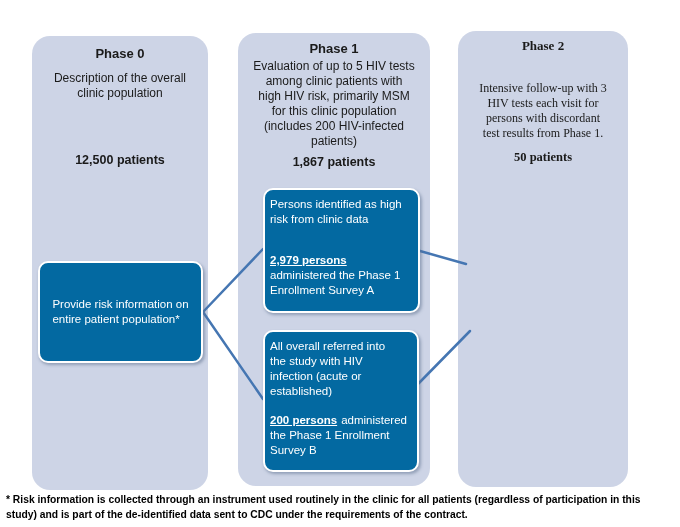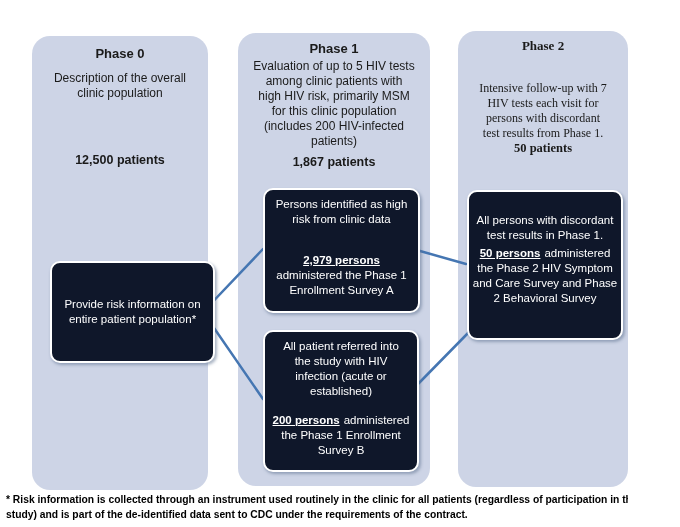--- a/index.html
+++ b/index.html
@@ -1,17 +1,17 @@
 <!DOCTYPE html>
 <html><head>
 <meta charset="utf-8">
 <style>
   html,body { margin:0; padding:0; background:#ffffff; }
   .canvas {
-    position:relative; width:628px; height:527px; background:#ffffff;
+    position:relative; width:680px; height:527px; background:#ffffff;
     font-family:"Liberation Sans", sans-serif; overflow:hidden;
   }
   
   .col {
     position:absolute; background:#cdd4e6; border-radius:18px;
     text-align:center; color:#1a1a1a; box-sizing:border-box;
   }
   #col0 { left:32px;  top:36px; width:176px; height:454px; }
   #col1 { left:238px; top:33px; width:192px; height:453px; }
   #col2 { left:458px; top:31px; width:170px; height:456px;font-family:Liberation Serif, serif; }
@@ -19,33 +19,33 @@
   #col0 .col-title { padding-top:10px; }
   #col1 .col-title { padding-top:8px; }
   #col2 .col-title { padding-top:7px; }
   .col-desc { font-size:12px; line-height:15px; white-space:pre-line; }
   #col0 .col-desc { margin-top:10px; }
   #col1 .col-desc { margin-top:3px; }
   #col2 .col-desc { margin-top:27px; }
   .col-count { font-weight:bold; font-size:12.5px; }
   #col0 .col-count { margin-top:52px; }
   #col1 .col-count { margin-top:6px; }
-  #col2 .col-count { }
+  #col2 .col-count { margin-top:9px; }
   
   svg.connectors { position:absolute; left:0; top:0; width:680px; height:527px; }
   svg.connectors line { stroke:#4576b2; stroke-width:2.5; stroke-linecap:round; }
   
   .box {
-    position:absolute; background:#0f172a; border:2px solid #ffffff;
+    position:absolute; background:#0369a1; border:2px solid #ffffff;
     border-radius:10px; box-shadow:1.5px 2px 3px rgba(90,110,140,0.5);
-    color:#ffffff; text-align:center; font-size:11.5px; line-height:15px;
+    color:#ffffff; font-size:11.5px; line-height:15px;
     box-sizing:border-box;
   }
   #box0 { left:38px;  top:261px; width:165px; height:102px;
-          display:flex; align-items:center; justify-content:center; padding:4px;margin-left:12px; }
+          display:flex; align-items:center; justify-content:center; padding:4px; }
   #boxA { left:263px; top:188px; width:157px; height:125px; padding:7px 5px 0; }
   #boxB { left:263px; top:330px; width:156px; height:142px; padding:7px 5px 0; }
   #boxC { left:467px; top:190px; width:156px; height:150px; padding:21px 3px 0; }
   .box-intro, .box-detail { white-space:pre-line; }
   #boxA .box-detail { margin-top:26px; }
   #boxB .box-detail { margin-top:14px; }
   #boxC .box-detail { margin-top:3px; }
   .count-b { font-weight:bold; text-decoration:underline; }
   .count-block { display:block; }
   .count-inline { margin-right:4px; }
@@ -74,21 +74,21 @@
 among clinic patients with
 high HIV risk, primarily MSM
 for this clinic population
 (includes 200 HIV-infected
 patients)</div>
     <div class="col-count">1,867 patients</div>
   </div>
 
   <div class="col" id="col2">
     <div class="col-title">Phase 2</div>
-    <div class="col-desc">Intensive follow-up with 7
+    <div class="col-desc">Intensive follow-up with 3
 HIV tests each visit for
 persons with discordant
 test results from Phase 1.</div>
     <div class="col-count">50 patients</div>
   </div>
 
   <svg class="connectors" viewBox="0 0 680 527">
     <line x1="203" y1="312" x2="263" y2="249"></line>
     <line x1="203" y1="312" x2="263" y2="399"></line>
     <line x1="420" y1="251" x2="466" y2="264"></line>
@@ -101,34 +101,26 @@
   </div>
 
   <div class="box" id="boxA">
     <div class="box-intro">Persons identified as high
 risk from clinic data</div>
     <div class="box-detail"><span class="count-b count-block">2,979 persons</span><span>administered the Phase 1
 Enrollment Survey A</span></div>
   </div>
 
   <div class="box" id="boxB">
-    <div class="box-intro">All patient referred into
+    <div class="box-intro">All overall referred into
 the study with HIV
 infection (acute or
 established)</div>
     <div class="box-detail"><span class="count-b count-inline">200 persons</span><span>administered
 the Phase 1 Enrollment
 Survey B</span></div>
   </div>
 
-  <div class="box" id="boxC">
-    <div class="box-intro">All persons with discordant
-test results in Phase 1.</div>
-    <div class="box-detail"><span class="count-b count-inline">50 persons</span><span>administered
-the Phase 2 HIV Symptom
-and Care Survey and Phase
-2 Behavioral Survey</span></div>
-  </div>
 
   <div class="footnote">* Risk information is collected through an instrument used routinely in the clinic for all patients (regardless of participation in this
 study) and is part of the de-identified data sent to CDC under the requirements of the contract.</div>
 
 </div>
 
 </body></html>

